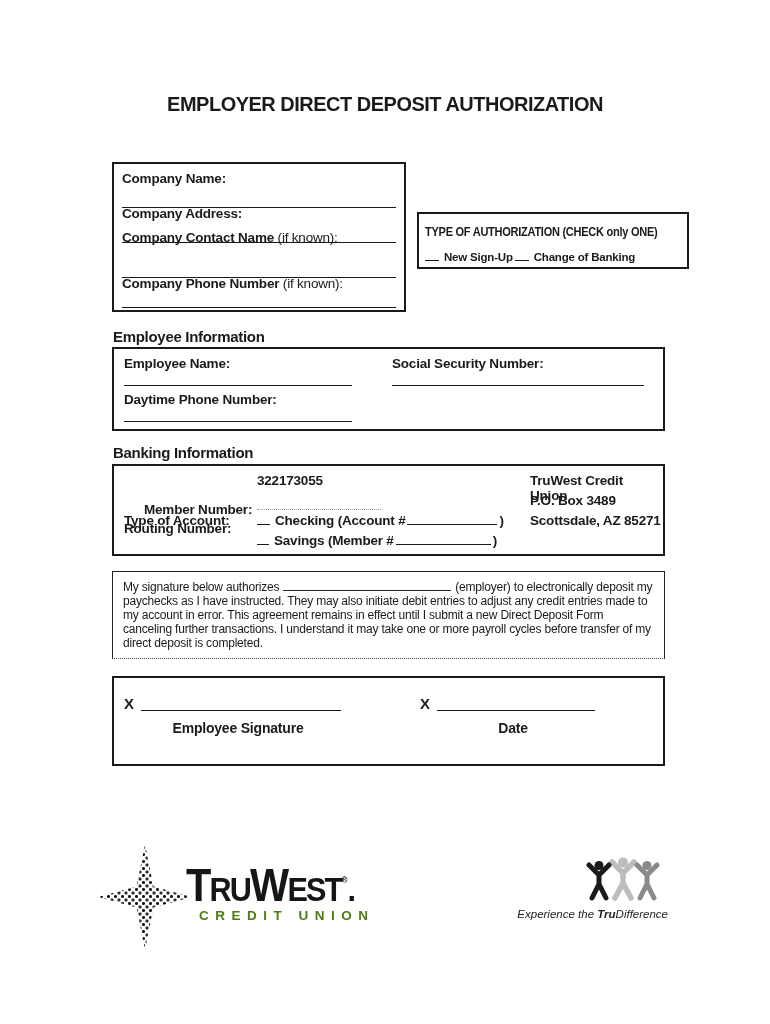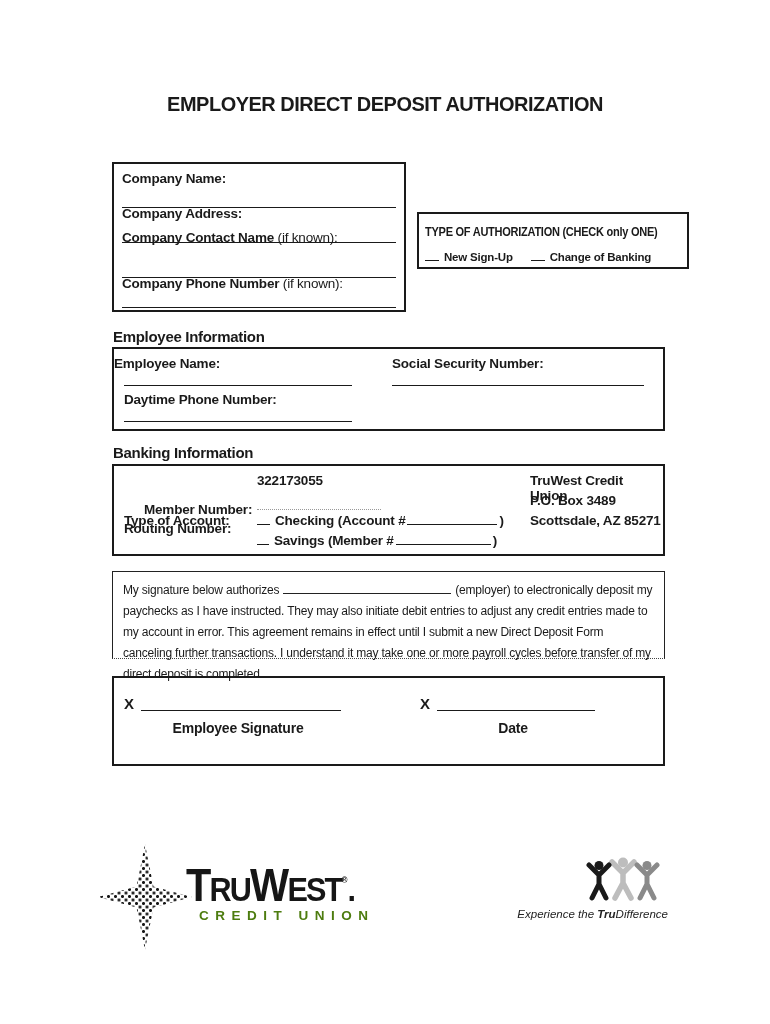--- a/index.html
+++ b/index.html
@@ -21,34 +21,34 @@
   .section-heading{position:absolute;font-size:15px;font-weight:bold;letter-spacing:-0.3px;}
   
   .company-box{position:absolute;left:112px;top:162px;width:294px;height:150px;
     border:2px solid #1a1a1a;box-sizing:border-box;}
   .company-box .lbl{position:absolute;left:8px;}
   
   .type-box{position:absolute;left:417px;top:212px;width:272px;height:57px;
     border:2px solid #1a1a1a;box-sizing:border-box;padding:8px 8px 0 6px;}
   .type-title{font-size:12px;font-weight:bold;letter-spacing:-0.3px;white-space:nowrap;
     transform:scaleX(0.92);transform-origin:left top;display:inline-block;}
-  .type-options{display:flex;gap:18px;margin-top:11px;font-size:11.5px;font-weight:bold;
+  .type-options{display:flex;gap:2px;margin-top:11px;font-size:11.5px;font-weight:bold;
     letter-spacing:-0.2px;white-space:nowrap;}
   .chk{display:inline-block;width:14px;height:9px;border-bottom:1.5px solid #1a1a1a;margin-right:5px;}
   
   .sec-box{position:absolute;left:112px;width:553px;border:2px solid #1a1a1a;box-sizing:border-box;}
   .employee-box{top:347px;height:84px;}
   .banking-box{top:464px;height:92px;}
   .sig-box{top:676px;height:90px;}
   .abs{position:absolute;}
   .dotline{border-bottom:1.5px dotted #999;height:0;position:absolute;}
   
   .agree-box{position:absolute;left:112px;top:571px;width:553px;height:88px;box-sizing:border-box;
     border:1.5px solid #222;border-bottom:1.5px dotted #444;padding:8px 10px;
-    font-size:12px;line-height:21px;letter-spacing:-0.2px;}
+    font-size:12px;line-height:14px;letter-spacing:-0.2px;}
   .agree-blank{display:inline-block;width:168px;border-bottom:1px solid #222;height:10px;margin:0 4px;}
   
   .sig-group{position:absolute;display:flex;align-items:flex-end;gap:7px;}
   .sig-x{font-size:15px;font-weight:bold;line-height:1;}
   .sig-line{border-bottom:1.5px solid #1a1a1a;height:14px;}
   .sig-caption{position:absolute;font-size:14px;font-weight:bold;text-align:center;letter-spacing:-0.2px;}
   
   .note{position:absolute;left:112px;top:789px;width:570px;font-size:13.5px;line-height:19px;
     font-weight:bold;letter-spacing:-0.3px;}
   
@@ -95,21 +95,21 @@
   <div class="type-box">
     <span class="type-title">TYPE OF AUTHORIZATION (CHECK only ONE)</span>
     <div class="type-options">
       <span><span class="chk"></span><span>New Sign-Up</span></span>
       <span><span class="chk"></span><span>Change of Banking</span></span>
     </div>
   </div>
 
   <div class="section-heading" style="left:113px;top:328px;">Employee Information</div>
   <div class="sec-box employee-box">
-    <span class="lbl abs" style="left:0;top:7px;">Employee Name:</span>
+    <span class="lbl abs" style="left:10px;top:7px;">Employee Name:</span>
     <div class="rule" style="left:10px;top:36px;width:228px;"></div>
     <span class="lbl abs" style="left:278px;top:7px;">Social Security Number:</span>
     <div class="rule" style="left:278px;top:36px;width:252px;"></div>
     <span class="lbl abs" style="left:10px;top:43px;">Daytime Phone Number:</span>
     <div class="rule" style="left:10px;top:72px;width:228px;"></div>
   </div>
 
   <div class="section-heading" style="left:113px;top:444px;">Banking Information</div>
   <div class="sec-box banking-box">
     <span class="lbl abs" style="left:10px;top:7px;margin-top:48px;">Routing Number:</span>

